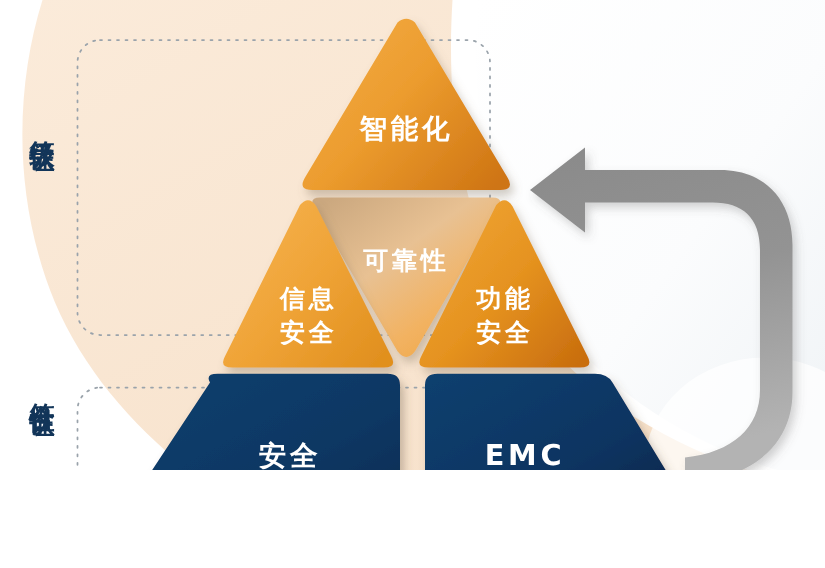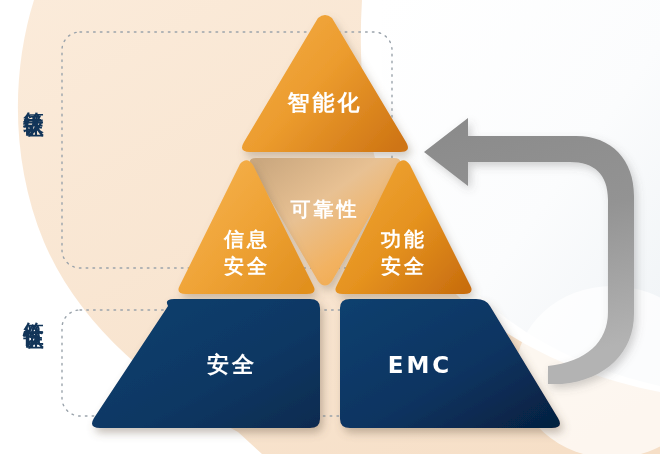--- a/index.html
+++ b/index.html
@@ -5,21 +5,21 @@
 <style>
   html,body{margin:0;padding:0;}
   body{
     width:660px;height:454px;
     background:#ffffff;
     font-family:"Liberation Sans","DejaVu Sans",sans-serif;
     overflow:hidden;
   }
   #stage{
     position:relative;
-    width:660px;height:454px;
+    width:660px;height:376px;
     background:#ffffff;
     overflow:hidden;
   }
   #stage svg.layer{
     position:absolute;left:0;top:0;
     width:660px;height:454px;
     display:block;
   }
   #bg{z-index:1;}
   #arrowlayer{z-index:2;}

